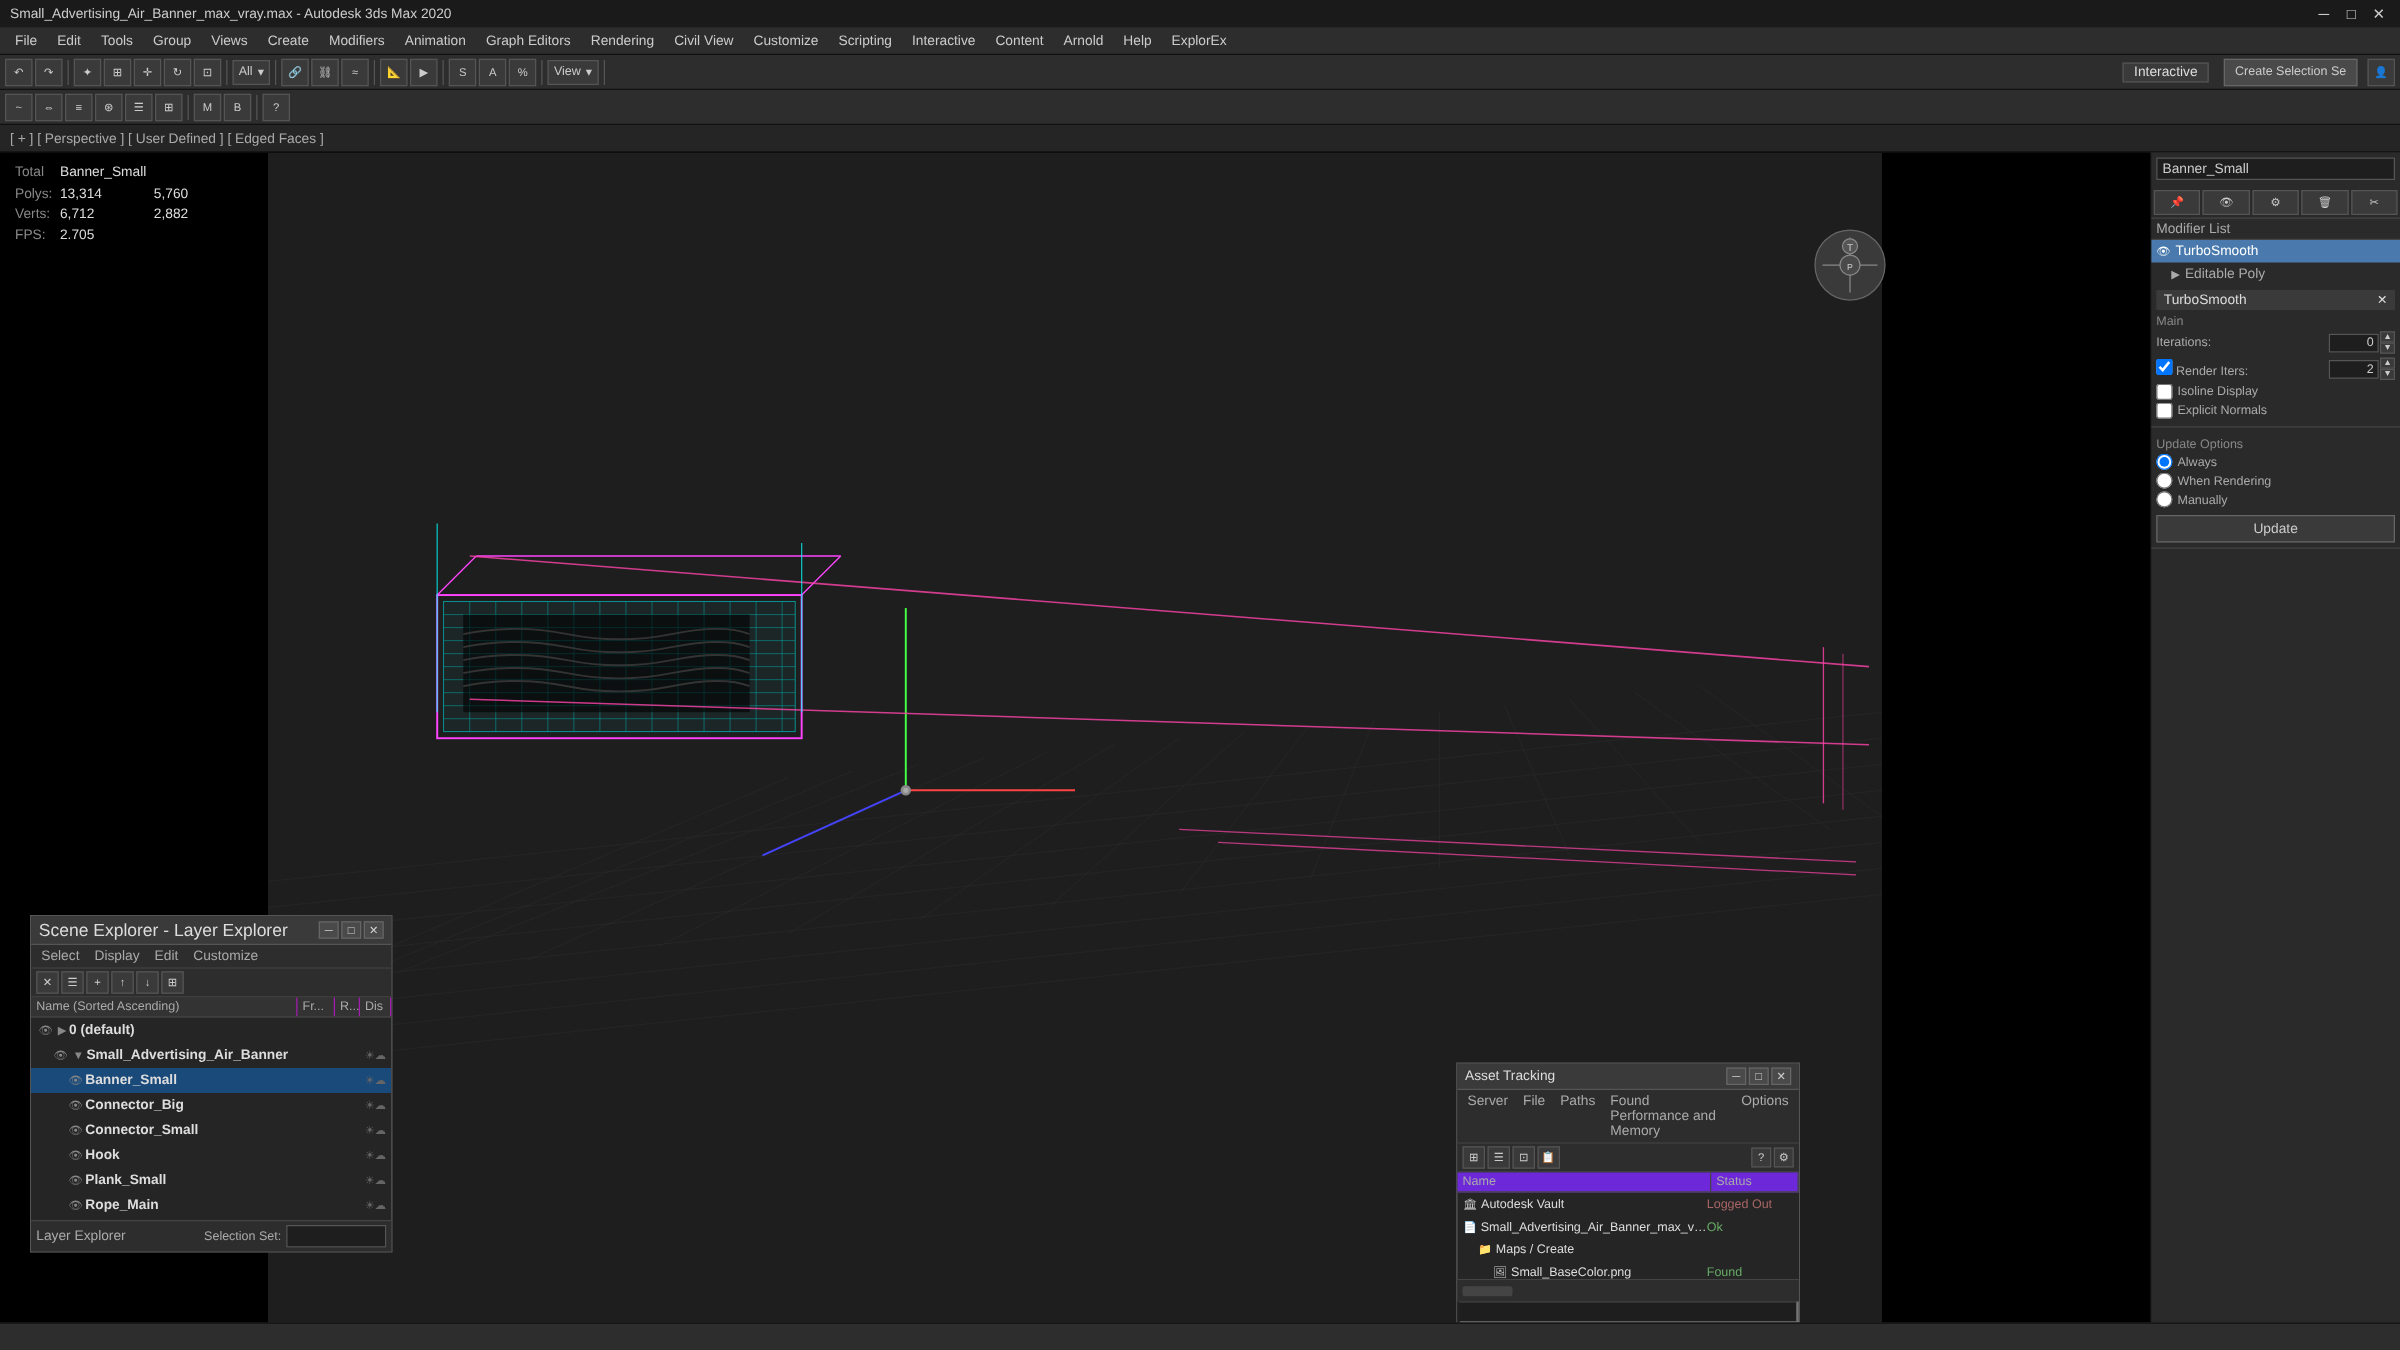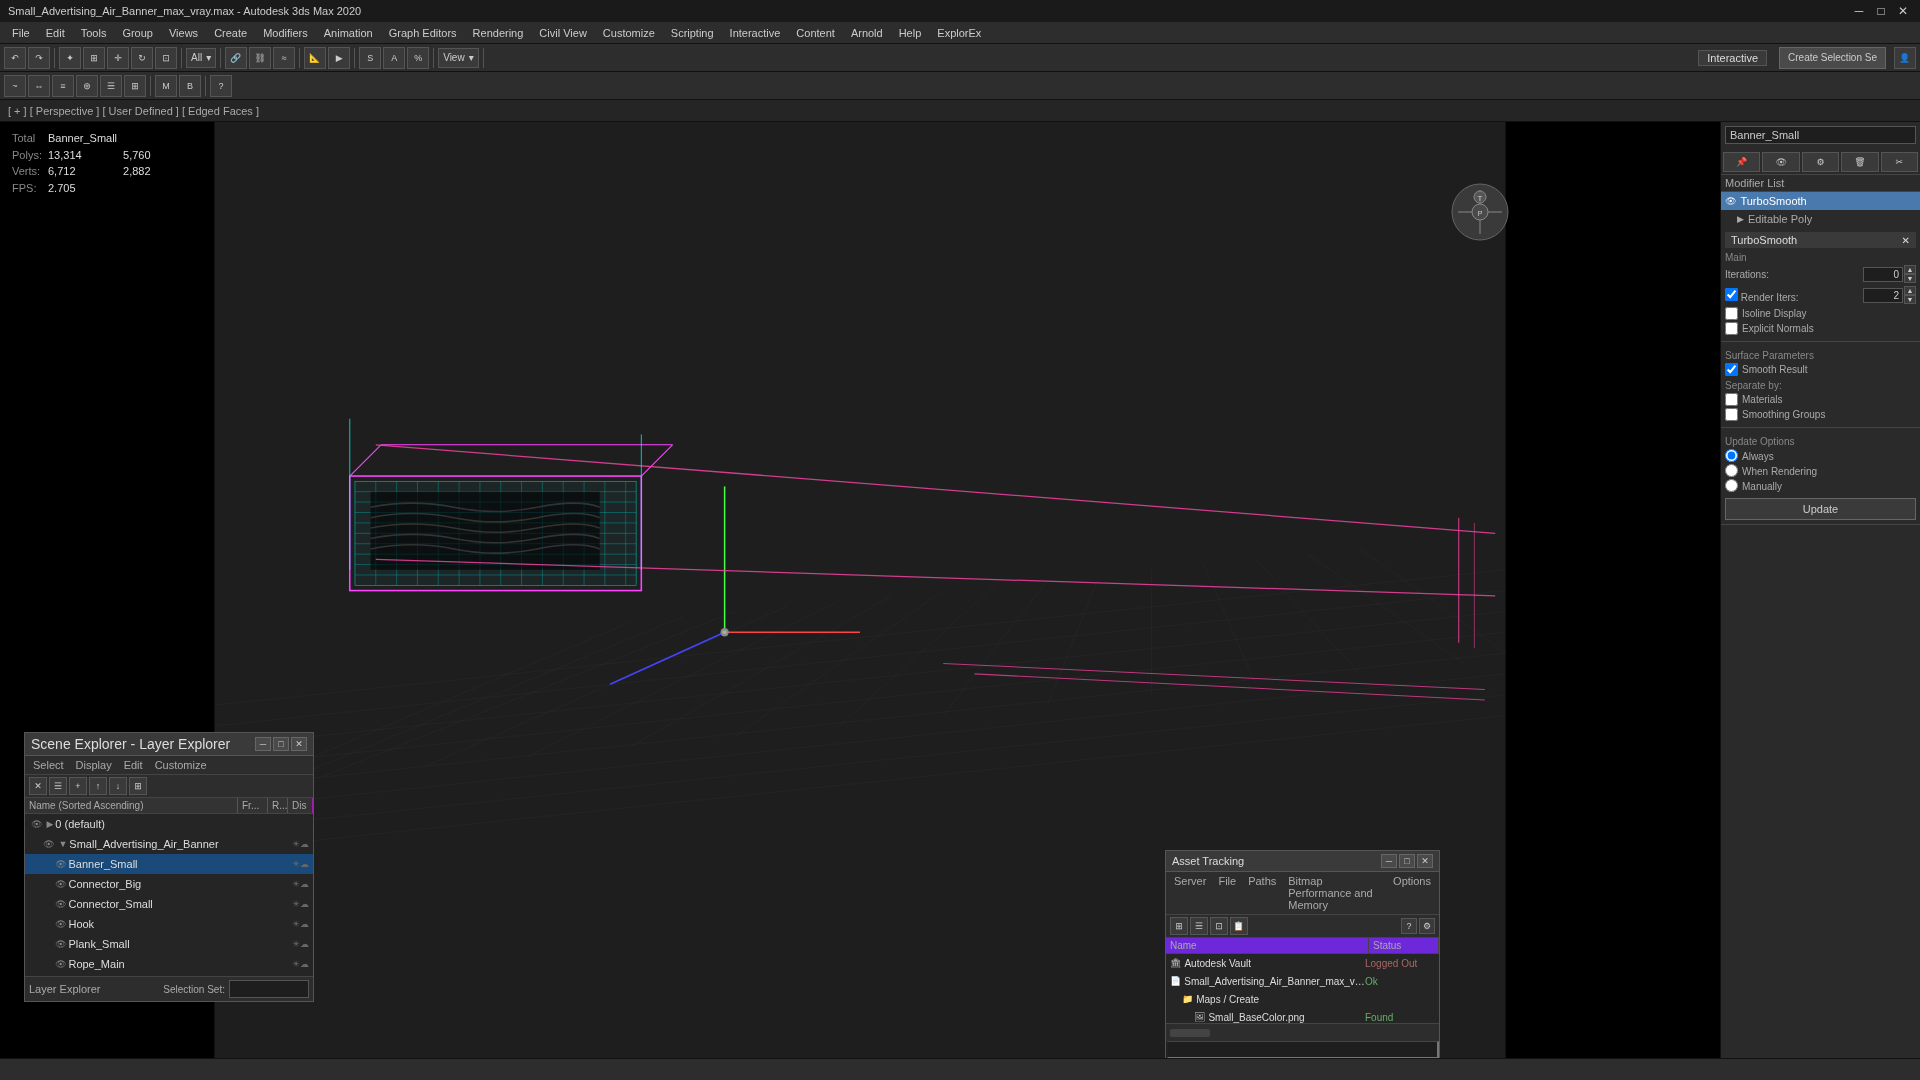--- a/index.html
+++ b/index.html
@@ -372,21 +372,21 @@
       display: flex;
       align-items: center;
       padding: 2px 4px;
       height: 20px;
       cursor: pointer;
       font-size: 11px;
     }
     .scene-item .indent { display: inline-block; }
     .scene-item .eye { font-size: 9px; color: #888; margin: 0 2px; }
     .scene-item .lock { font-size: 9px; color: #888; margin: 0 2px; }
-    .scene-item .name { color: #ddd; }
+    .scene-item .name { color: #ddd; font-weight: bold; }
     .scene-item.layer { color: #aaa; }
     .scene-item.object-selected { background: #1a4a7a; }
 
     #scene-explorer-bottom {
       display: flex;
       padding: 3px 4px;
       border-top: 1px solid #444;
       align-items: center;
       justify-content: space-between;
       background: #2d2d2d;
@@ -849,36 +849,20 @@
       <div class="checkbox-row">
         <input type="checkbox" style="">
         <span>Isoline Display</span>
       </div>
       <div class="checkbox-row">
         <input type="checkbox" style="">
         <span>Explicit Normals</span>
       </div>
     </div>
 
-    <div class="panel-section">
-      <div class="section-header">Surface Parameters</div>
-      <div class="checkbox-row">
-        <input type="checkbox" checked="" style="">
-        <span>Smooth Result</span>
-      </div>
-      <div class="section-header">Separate by:</div>
-      <div class="checkbox-row">
-        <input type="checkbox" style="">
-        <span>Materials</span>
-      </div>
-      <div class="checkbox-row">
-        <input type="checkbox" style="">
-        <span>Smoothing Groups</span>
-      </div>
-    </div>
 
     <div class="panel-section">
       <div class="section-header">Update Options</div>
       <div class="radio-row">
         <input type="radio" name="update" checked="" style="">
         <span>Always</span>
       </div>
       <div class="radio-row">
         <input type="radio" name="update" style="">
         <span>When Rendering</span>
@@ -994,21 +978,21 @@
       <div class="win-btn">─</div>
       <div class="win-btn">□</div>
       <div class="win-btn close">✕</div>
     </div>
   </div>
   <div id="asset-tracking-menu">
 
   <span>Server</span>
       <span>File</span>
       <span>Paths</span>
-      <span>Bitmap Performance and Memory</span>
+      <span>Found Performance and Memory</span>
       <span>Options</span>
     </div>
   <div id="asset-tracking-toolbar">
     <div class="btn">⊞</div>
     <div class="btn">☰</div>
     <div class="btn">⊡</div>
     <div class="btn">📋</div>
     <div class="spacer"></div>
     <div class="help-btn">?</div>
     <div class="help-btn">⚙</div>

